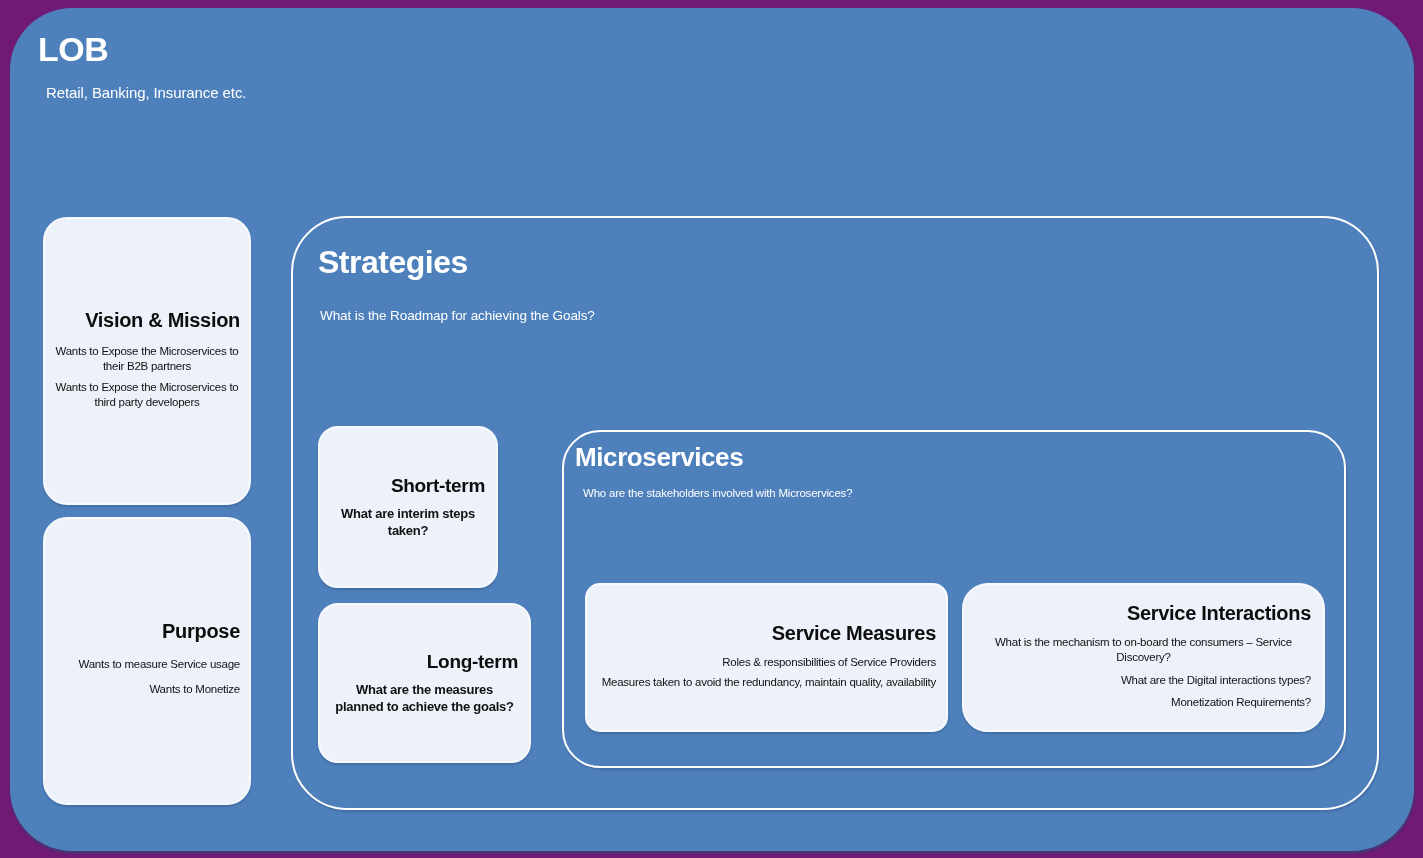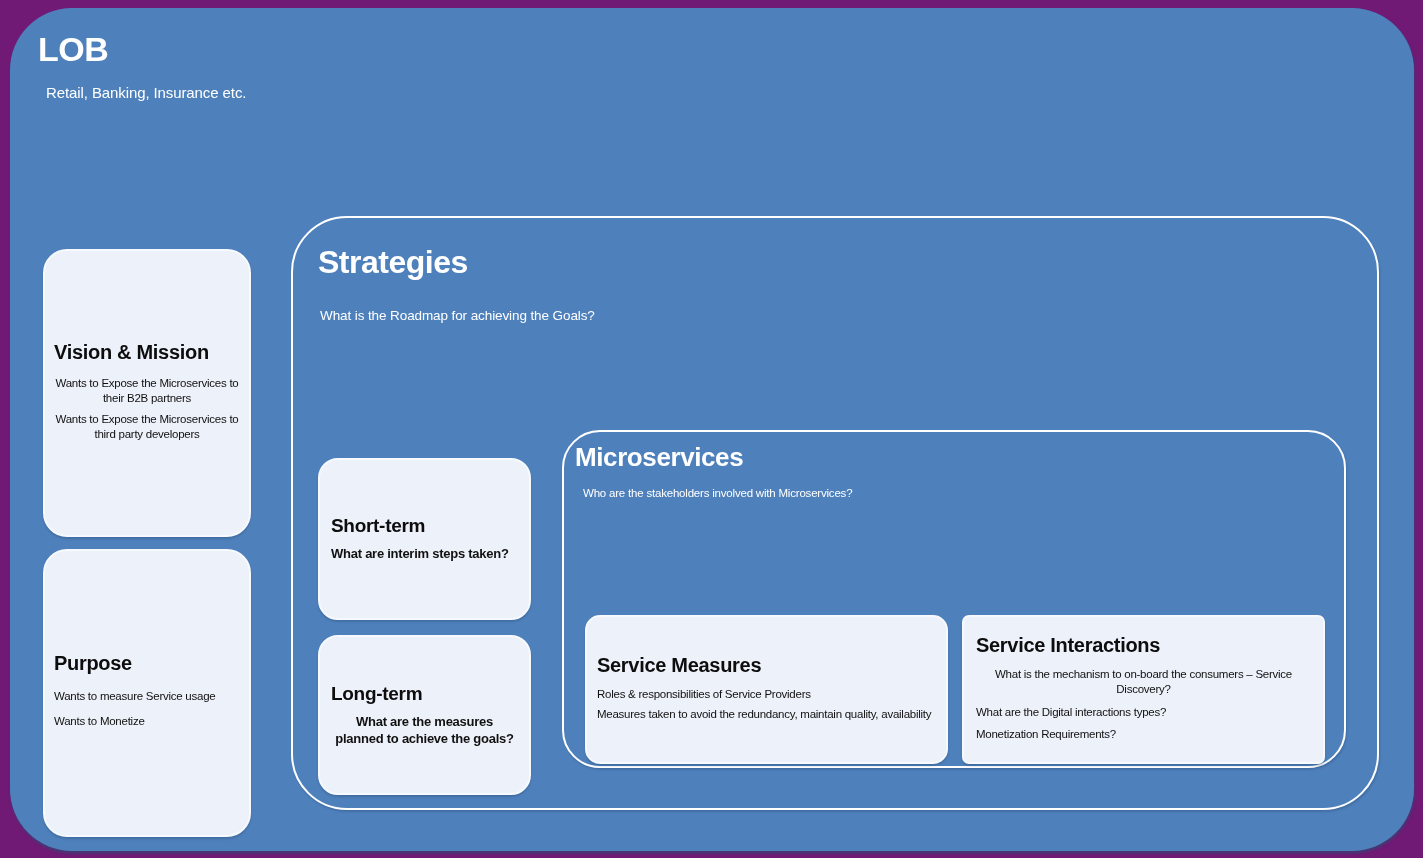--- a/index.html
+++ b/index.html
@@ -18,24 +18,23 @@
     position:absolute; left:28px; top:22px;
     color:#ffffff; font-size:34px; font-weight:700; letter-spacing:-0.5px;
   }
   .lob-subtitle {
     position:absolute; left:28px; top:76px;
     color:#ffffff; font-size:15px; letter-spacing:-0.1px;margin-left:8px;
   }
   
   .card {
     position:absolute; background:#EDF1F9; border:2px solid #f6f9fd;
-    display:flex; flex-direction:column; justify-content:center; align-items:flex-start;
+    display:flex; flex-direction:column; justify-content:center; align-items:flex-end;
     text-align:center; color:#0d0d0d;
     box-shadow:0 2px 2px rgba(40,70,110,0.30);
-    margin-top:32px;
   }
   .card-title { font-weight:700; color:#0d0d0d; letter-spacing:-0.3px; }
   .card-item  { letter-spacing:-0.25px; line-height:1.32; color:#111111; }
 
   .vision-card  { left:33px; top:209px; width:208px; height:288px; border-radius:24px; padding:0 9px; }
   .purpose-card { left:33px; top:509px; width:208px; height:288px; border-radius:24px; padding:0 9px; }
   .vision-card .card-title, .purpose-card .card-title { font-size:20px; margin-bottom:9px; }
   .vision-card .card-item, .purpose-card .card-item { font-size:11.5px; margin:3px 0; }
   .purpose-card .card-item { margin:5px 0; }
 
@@ -46,41 +45,41 @@
     box-shadow:1px 2px 2px rgba(40,70,110,0.30);
   }
   .strategies-title {
     position:absolute; left:25px; top:26px;
     color:#ffffff; font-size:32px; font-weight:700; letter-spacing:-0.5px;
   }
   .strategies-subtitle {
     position:absolute; left:27px; top:90px;
     color:#ffffff; font-size:13.5px; letter-spacing:-0.1px;text-align:right;
   }
-  .shortterm-card { left:25px; top:208px; width:213px; height:162px; border-radius:20px; padding:0 11px; }
+  .shortterm-card { left:25px; top:208px; width:180px; height:162px; border-radius:20px; padding:0 11px; }
   .longterm-card  { left:25px; top:385px; width:213px; height:160px; border-radius:20px; padding:0 11px; }
   .shortterm-card .card-title, .longterm-card .card-title { font-size:19px; margin-bottom:8px; }
   .shortterm-card .card-item,  .longterm-card .card-item  { font-size:13px;font-weight:bold; }
 
   
   .microservices {
     position:absolute; left:269px; top:212px; width:784px; height:338px;
     border:2.5px solid #ffffff; border-radius:38px;
     box-shadow:1px 2px 2px rgba(40,70,110,0.30);
   }
   .microservices-title {
     position:absolute; left:11px; top:10px;
     color:#ffffff; font-size:26px; font-weight:700; letter-spacing:-0.4px;
   }
   .microservices-subtitle {
     position:absolute; left:19px; top:55px;
     color:#ffffff; font-size:11.5px; letter-spacing:-0.2px;
   }
   .providers-card    { left:21px;  top:151px; width:363px; height:149px; border-radius:15px; padding:0 10px; }
-  .interactions-card { left:398px; top:151px; width:363px; height:149px; border-radius:7px; padding:0 12px; }
+  .interactions-card { left:398px; top:151px; width:363px; height:149px; border-radius:26px; padding:0 12px; }
   .providers-card .card-title, .interactions-card .card-title { font-size:20px; margin-bottom:7px; }
   .providers-card .card-item,  .interactions-card .card-item  { font-size:11.5px; margin:2.5px 0; }
   .interactions-card .card-item { margin:3.5px 0; }
 </style>
 </head>
 <body>
 
 <div class="page">
 
   <div class="lob-rect">

